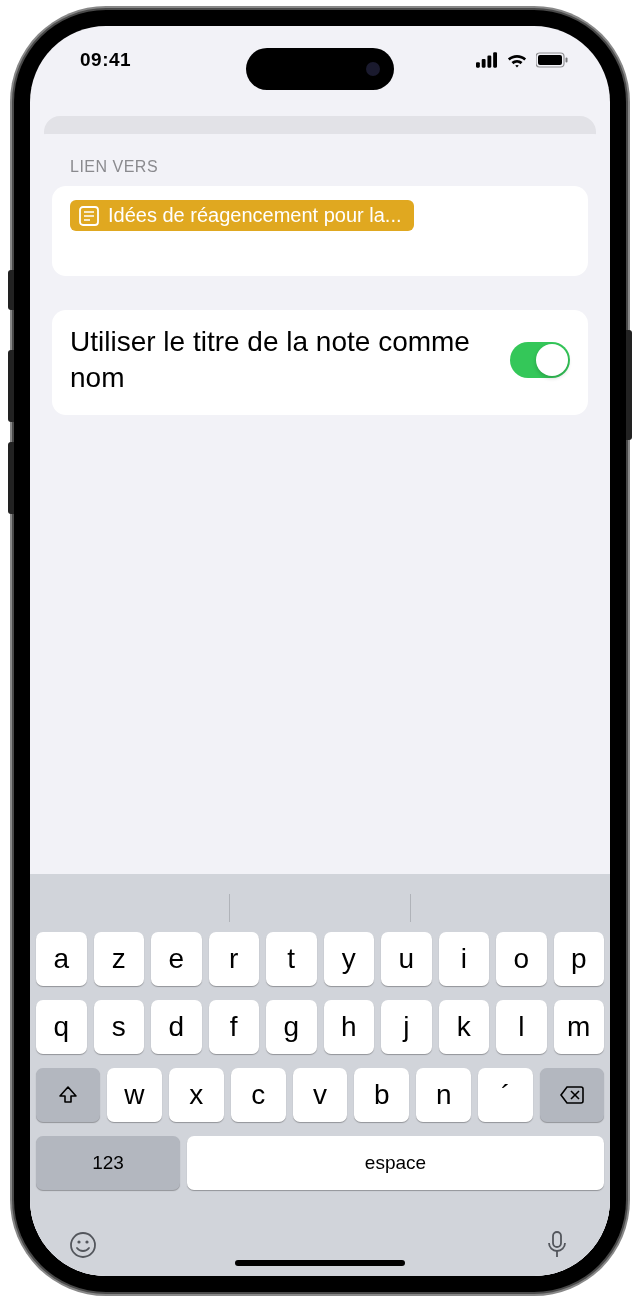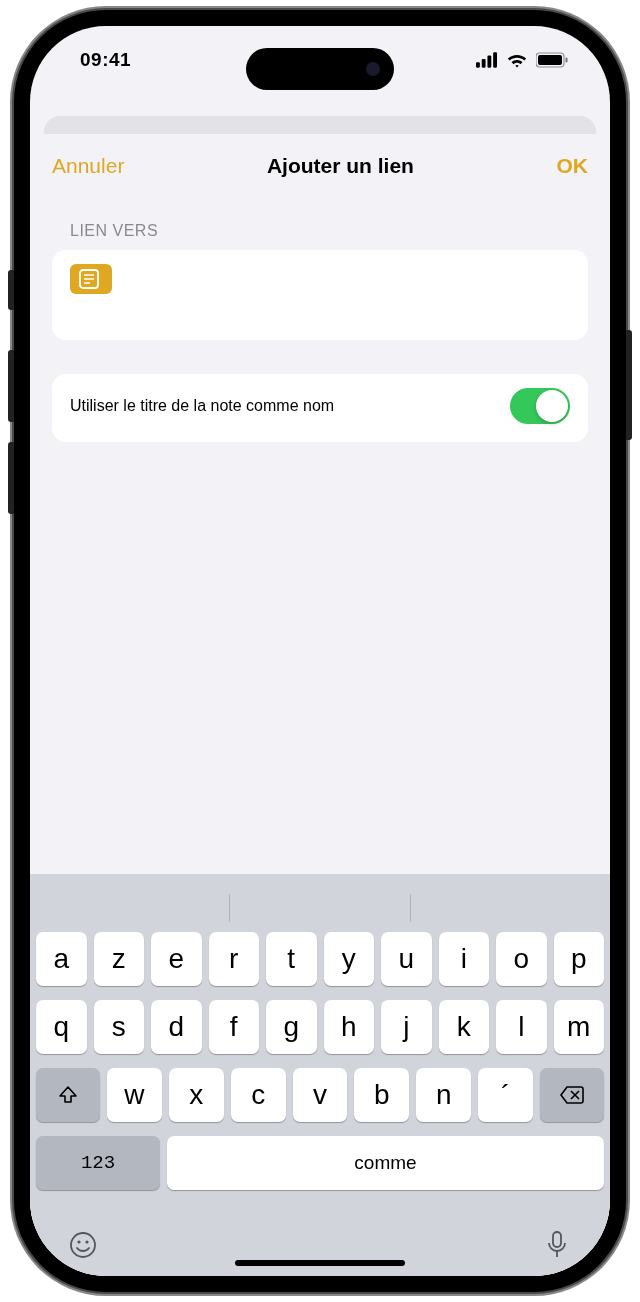--- a/index.html
+++ b/index.html
@@ -159,21 +159,21 @@
       overflow: hidden;
     }
     .toggle-card {
       margin-top: 0;
       display: flex;
       justify-content: space-between;
       align-items: center;
       padding: 14px 18px 18px;
     }
     .toggle-label {
-      font-size: 16px;
+      font-size: 28px;
       color: #000;
       line-height: 1.3;
       padding-right: 20px;
     }
     .toggle {
       width: 60px;
       height: 36px;
       background: #34c759;
       border-radius: 18px;
       position: relative;
@@ -227,21 +227,21 @@
     }
     .kb-key-special {
       background: #b3b7bf;
     }
     .kb-shift, .kb-backspace {
       width: 64px;
       flex: none;
     }
     .kb-row3 { padding: 0 0px; }
     .kb-row4 .kb-key { font-size: 19px; }
-    .kb-123, .kb-return { width: 124px; flex: none; font-family: Liberation Mono, monospace; }
+    .kb-123, .kb-return { width: 144px; flex: none; }
     .kb-space { flex: 1; }
     .kb-bottom {
       display: flex;
       justify-content: space-between;
       padding: 24px 30px 14px;
     }
     .kb-icon {
       width: 34px;
       height: 34px;
       display: flex;
@@ -296,38 +296,34 @@
               <rect x="2" y="2" width="24" height="10" rx="2" fill="#000"></rect>
               <rect x="29.5" y="4.5" width="2" height="5" rx="1" fill="#000" opacity="0.5"></rect>
             </svg>
         </span>
       </div>
     </div>
 
     <div class="sheet-background"></div>
 
     <div class="modal-sheet">
-      <div class="modal-header">
-        <div class="modal-cancel">Annuler</div>
-        <div class="modal-title">Ajouter un lien</div>
-        <div class="modal-ok">OK</div>
-      </div>
 
       <div class="content">
         <div class="section-label">LIEN VERS</div>
         <div class="card link-card">
           <div class="note-chip">
             <span class="note-chip-icon">
               <svg viewBox="0 0 22 22" fill="#fff">
                   <rect x="2" y="2" width="18" height="18" rx="3" fill="none" stroke="#fff" stroke-width="1.8"></rect>
                   <line x1="6" y1="7" x2="16" y2="7" stroke="#fff" stroke-width="1.5"></line>
                   <line x1="6" y1="11" x2="16" y2="11" stroke="#fff" stroke-width="1.5"></line>
                   <line x1="6" y1="15" x2="12" y2="15" stroke="#fff" stroke-width="1.5"></line>
                 </svg>
             </span>
+            <span class="note-chip-text">Idées de réagencement pour la...</span>
           </div>
         </div>
 
         <div style="height: 34px;"></div>
 
         <div class="card toggle-card">
           <div class="toggle-label">Utiliser le titre de la note comme nom</div>
           <div class="toggle">
             <div class="toggle-knob"></div>
           </div>
@@ -379,21 +375,21 @@
           <div class="kb-key kb-key-special kb-backspace">
             <svg width="26" height="20" viewBox="0 0 26 20">
                 <path d="M8 2h14a2 2 0 012 2v12a2 2 0 01-2 2H8l-6-8 6-8z" fill="none" stroke="#000" stroke-width="1.6"></path>
                 <line x1="12" y1="6" x2="20" y2="14" stroke="#000" stroke-width="1.6"></line>
                 <line x1="20" y1="6" x2="12" y2="14" stroke="#000" stroke-width="1.6"></line>
               </svg>
           </div>
         </div>
         <div class="kb-row kb-row4">
           <div class="kb-key kb-key-special kb-123">123</div>
-          <div class="kb-key kb-space">comme</div>
+          <div class="kb-key kb-space">espace</div>
         </div>
         <div class="kb-bottom">
           <div class="kb-icon">
             <svg width="30" height="30" viewBox="0 0 30 30">
                 <circle cx="15" cy="15" r="12" fill="none" stroke="#53565c" stroke-width="1.8"></circle>
                 <circle cx="11" cy="12" r="1.6" fill="#53565c"></circle>
                 <circle cx="19" cy="12" r="1.6" fill="#53565c"></circle>
                 <path d="M9 18c1.5 2 3.5 3 6 3s4.5-1 6-3" fill="none" stroke="#53565c" stroke-width="1.8" stroke-linecap="round"></path>
               </svg>
           </div>

